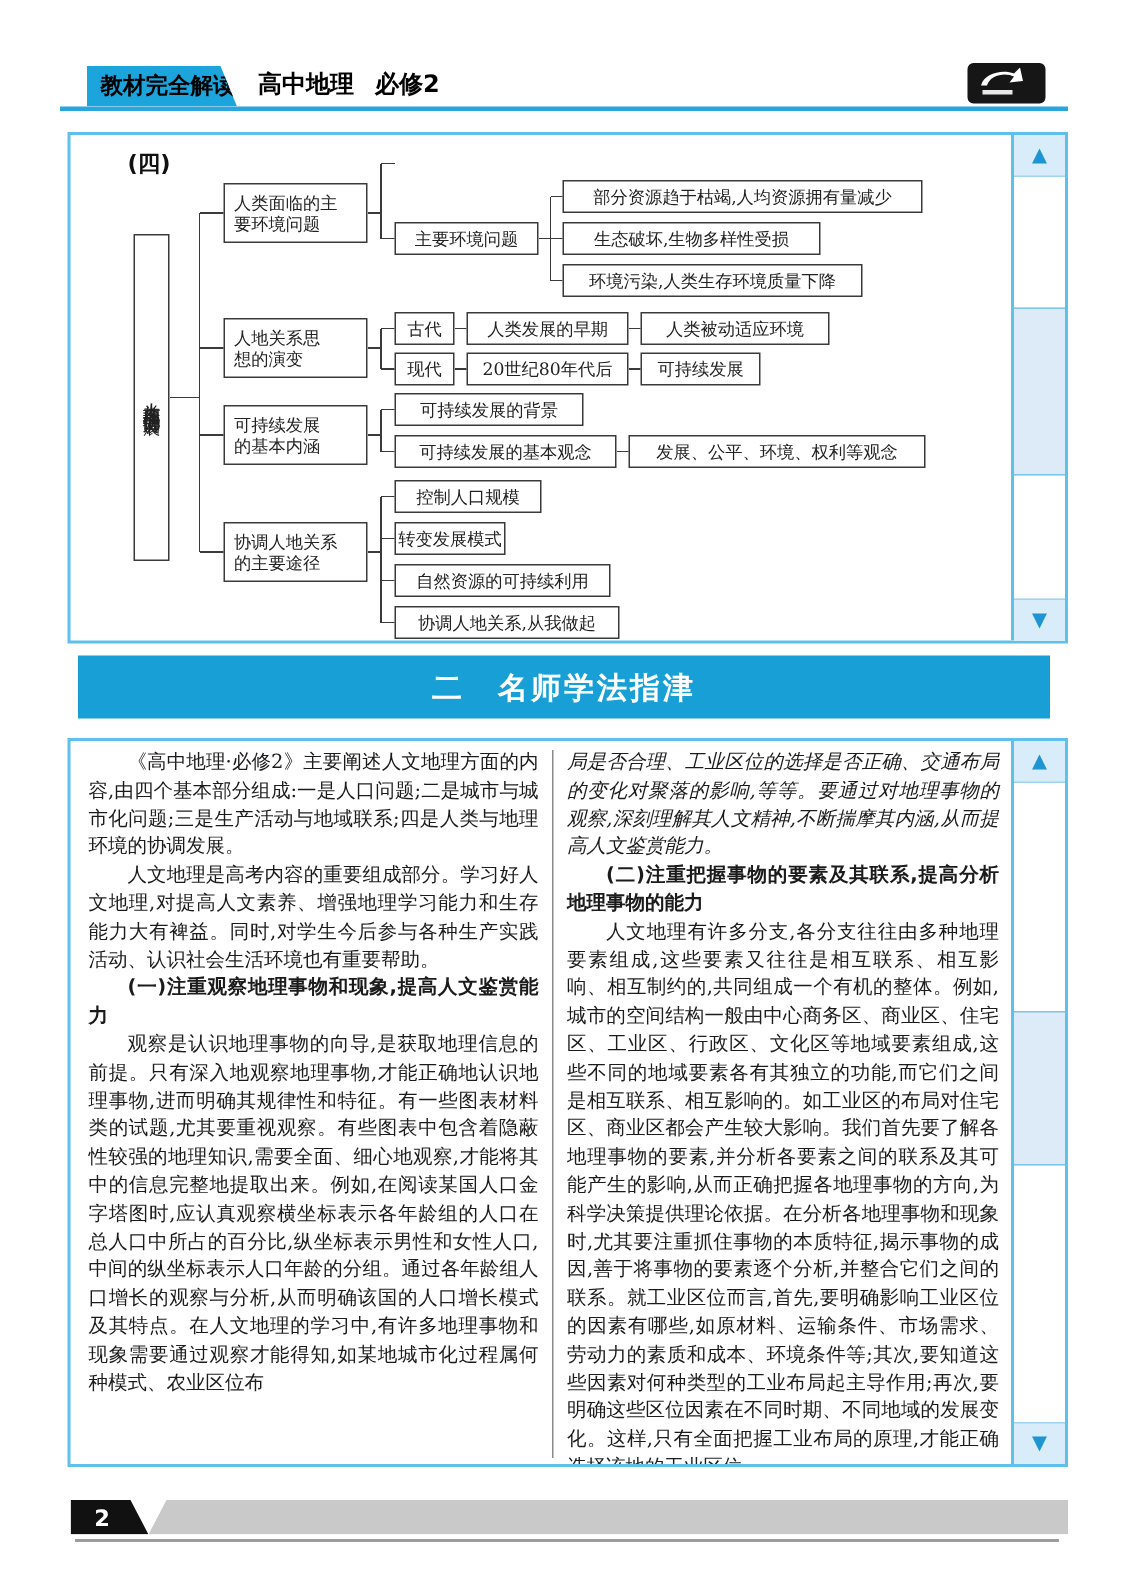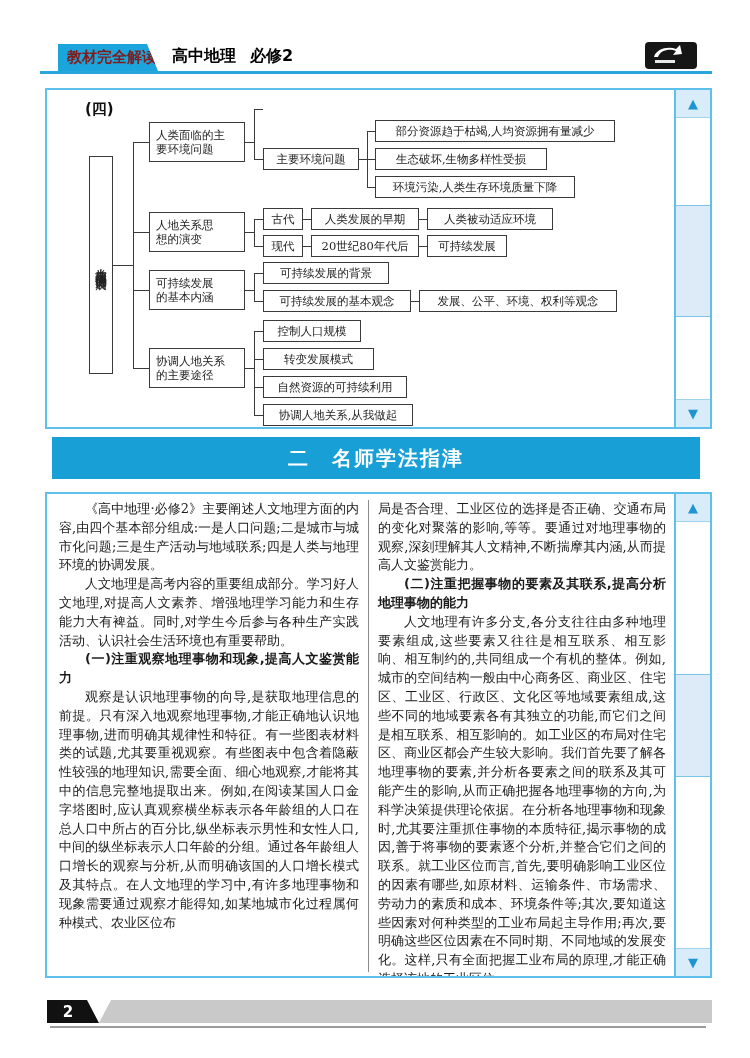--- a/index.html
+++ b/index.html
@@ -2,21 +2,21 @@
 <html><head>
 <meta charset="utf-8">
 <style>
   * { margin:0; padding:0; box-sizing:border-box; }
   html,body { background:#ffffff; }
   .page { position:relative; width:750px; height:1058px; background:#ffffff; overflow:hidden;
           font-family:"DejaVu Serif", serif; color:#1b1b1b; }
 
   
   .header-tab { position:absolute; left:58px; top:44px; width:100px; height:27px;
-    background:#1ca5dc; color:#7f1d1d; font-family:"Liberation Sans", sans-serif; font-weight:bold;
+    background:#1ca5dc; color:#000000; font-family:"Liberation Sans", sans-serif; font-weight:bold;
     font-size:15px; display:flex; align-items:center; padding-left:9px;
     clip-path:polygon(0 0, calc(100% - 11px) 0, 100% 100%, 0 100%); }
   .header-title { position:absolute; left:172px; top:46px; font-family:"DejaVu Sans", sans-serif;
     font-weight:bold; font-size:16px; color:#000; }
   .header-title .vol { margin-left:14px; }
   .header-logo { position:absolute; left:645px; top:42px; width:52px; height:27px;
     background:#161616; border-radius:4px; display:flex; align-items:center; justify-content:center; }
   .header-rule { position:absolute; left:40px; top:71px; width:672px; height:3px; background:#2aa6dc; }
 
   
@@ -55,21 +55,21 @@
     display:flex; align-items:center; justify-content:center; letter-spacing:2px; }
   .banner .num { margin-right:22px; }
 
   
   .article { position:absolute; left:0; top:0; right:36px; bottom:0; display:flex;
     padding:6px 8px 4px 12px; overflow:hidden; }
   .col { font-size:13px; line-height:18.8px; text-align:justify; }
   .col.left { width:300px; }
   .col.right { flex:1; border-left:1px solid #8a8a8a; margin-left:9px; padding-left:9px; }
   .col p { text-indent:2em; margin:0; }
-  .col p.cont { text-indent:0; }
+  .col p.cont { text-indent:0;font-style:italic; }
   .col p.h { font-family:"DejaVu Sans", sans-serif; font-weight:bold; }
 
   
   .page-num { position:absolute; left:47px; top:1000px; width:52px; height:23px; background:#111;
     color:#fff; font-family:"DejaVu Sans", sans-serif; font-weight:bold; font-size:15px;
     display:flex; align-items:center; justify-content:center; padding-right:10px;
     clip-path:polygon(0 0, calc(100% - 12px) 0, 100% 100%, 0 100%); }
   .footer-bar { position:absolute; left:99px; top:1000px; width:613px; height:23px; background:#c9c9c9;
     clip-path:polygon(12px 0, 100% 0, 100% 100%, 0 100%); }
   .footer-line { position:absolute; left:50px; top:1026px; width:656px; height:2px; background:#9c9c9c; }
@@ -116,21 +116,21 @@
         <div class="dg-box" style="left:262px;top:143px;width:108px;">20世纪80年代后</div>
         <div class="dg-box" style="left:378px;top:143px;width:80px;">可持续发展</div>
         <div class="dg-box l1" style="left:100px;top:178px;width:96px;">可持续发展
 的基本内涵</div>
         <div class="dg-box" style="left:214px;top:170px;width:126px;">可持续发展的背景</div>
         <div class="dg-box" style="left:214px;top:198px;width:148px;">可持续发展的基本观念</div>
         <div class="dg-box" style="left:370px;top:198px;width:198px;">发展、公平、环境、权利等观念</div>
         <div class="dg-box l1" style="left:100px;top:256px;width:96px;">协调人地关系
 的主要途径</div>
         <div class="dg-box" style="left:214px;top:228px;width:98px;">控制人口规模</div>
-        <div class="dg-box" style="left:214px;top:256px;width:111px;">转变发展模式</div>
+        <div class="dg-box" style="left:214px;top:256px;width:74px;">转变发展模式</div>
         <div class="dg-box" style="left:214px;top:284px;width:144px;">自然资源的可持续利用</div>
         <div class="dg-box" style="left:214px;top:312px;width:150px;">协调人地关系,从我做起</div>
       </div>
     </div>
     <div class="scrollbar">
       <div class="sb-btn up">▲</div>
       <div class="sb-thumb" style="top:115px;height:112px;"></div>
       <div class="sb-btn down">▼</div>
     </div>
   </div>

